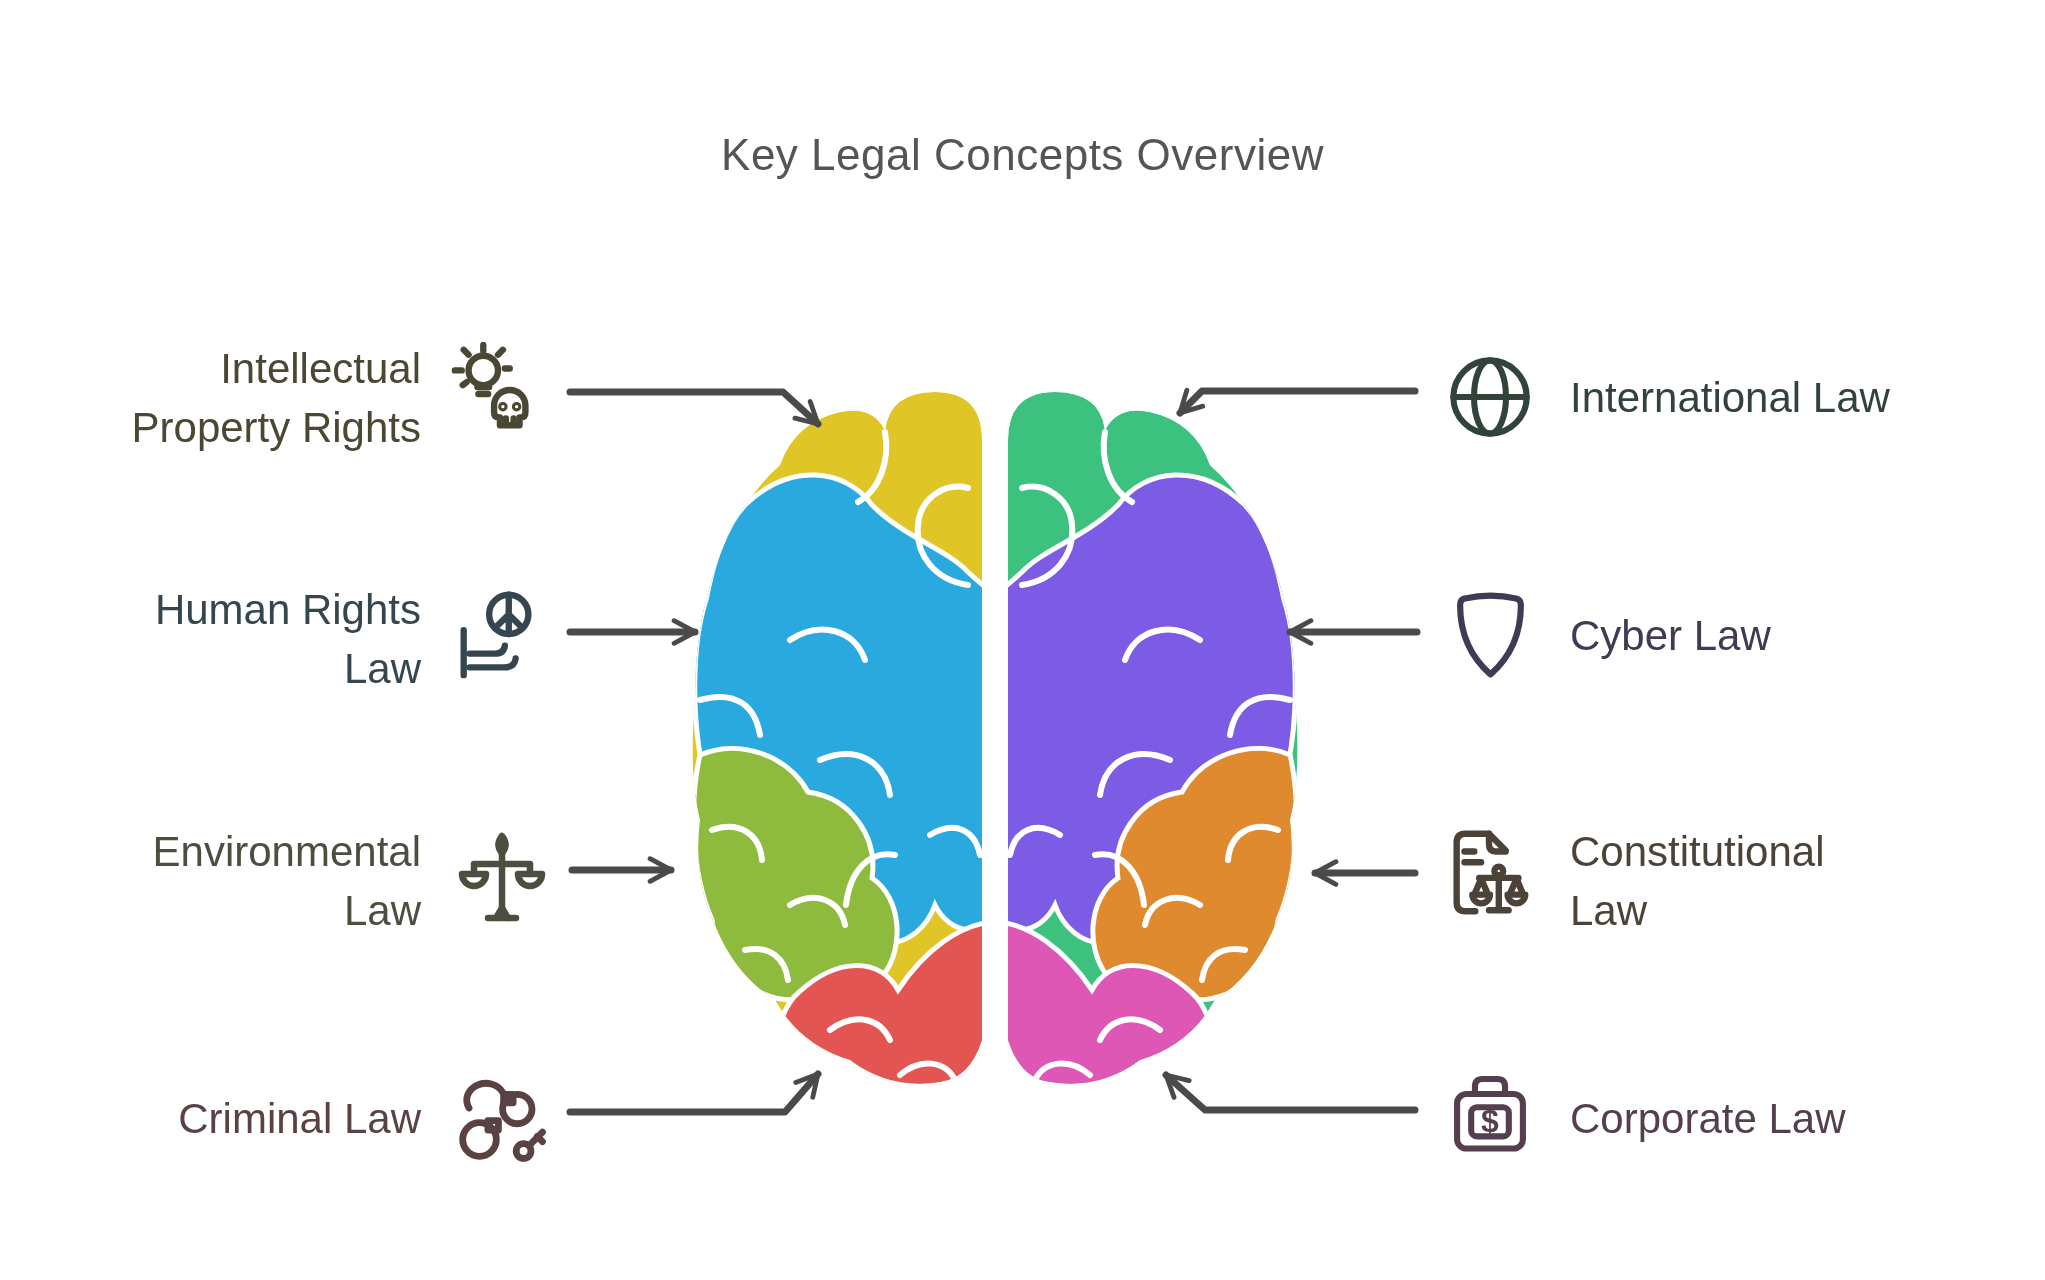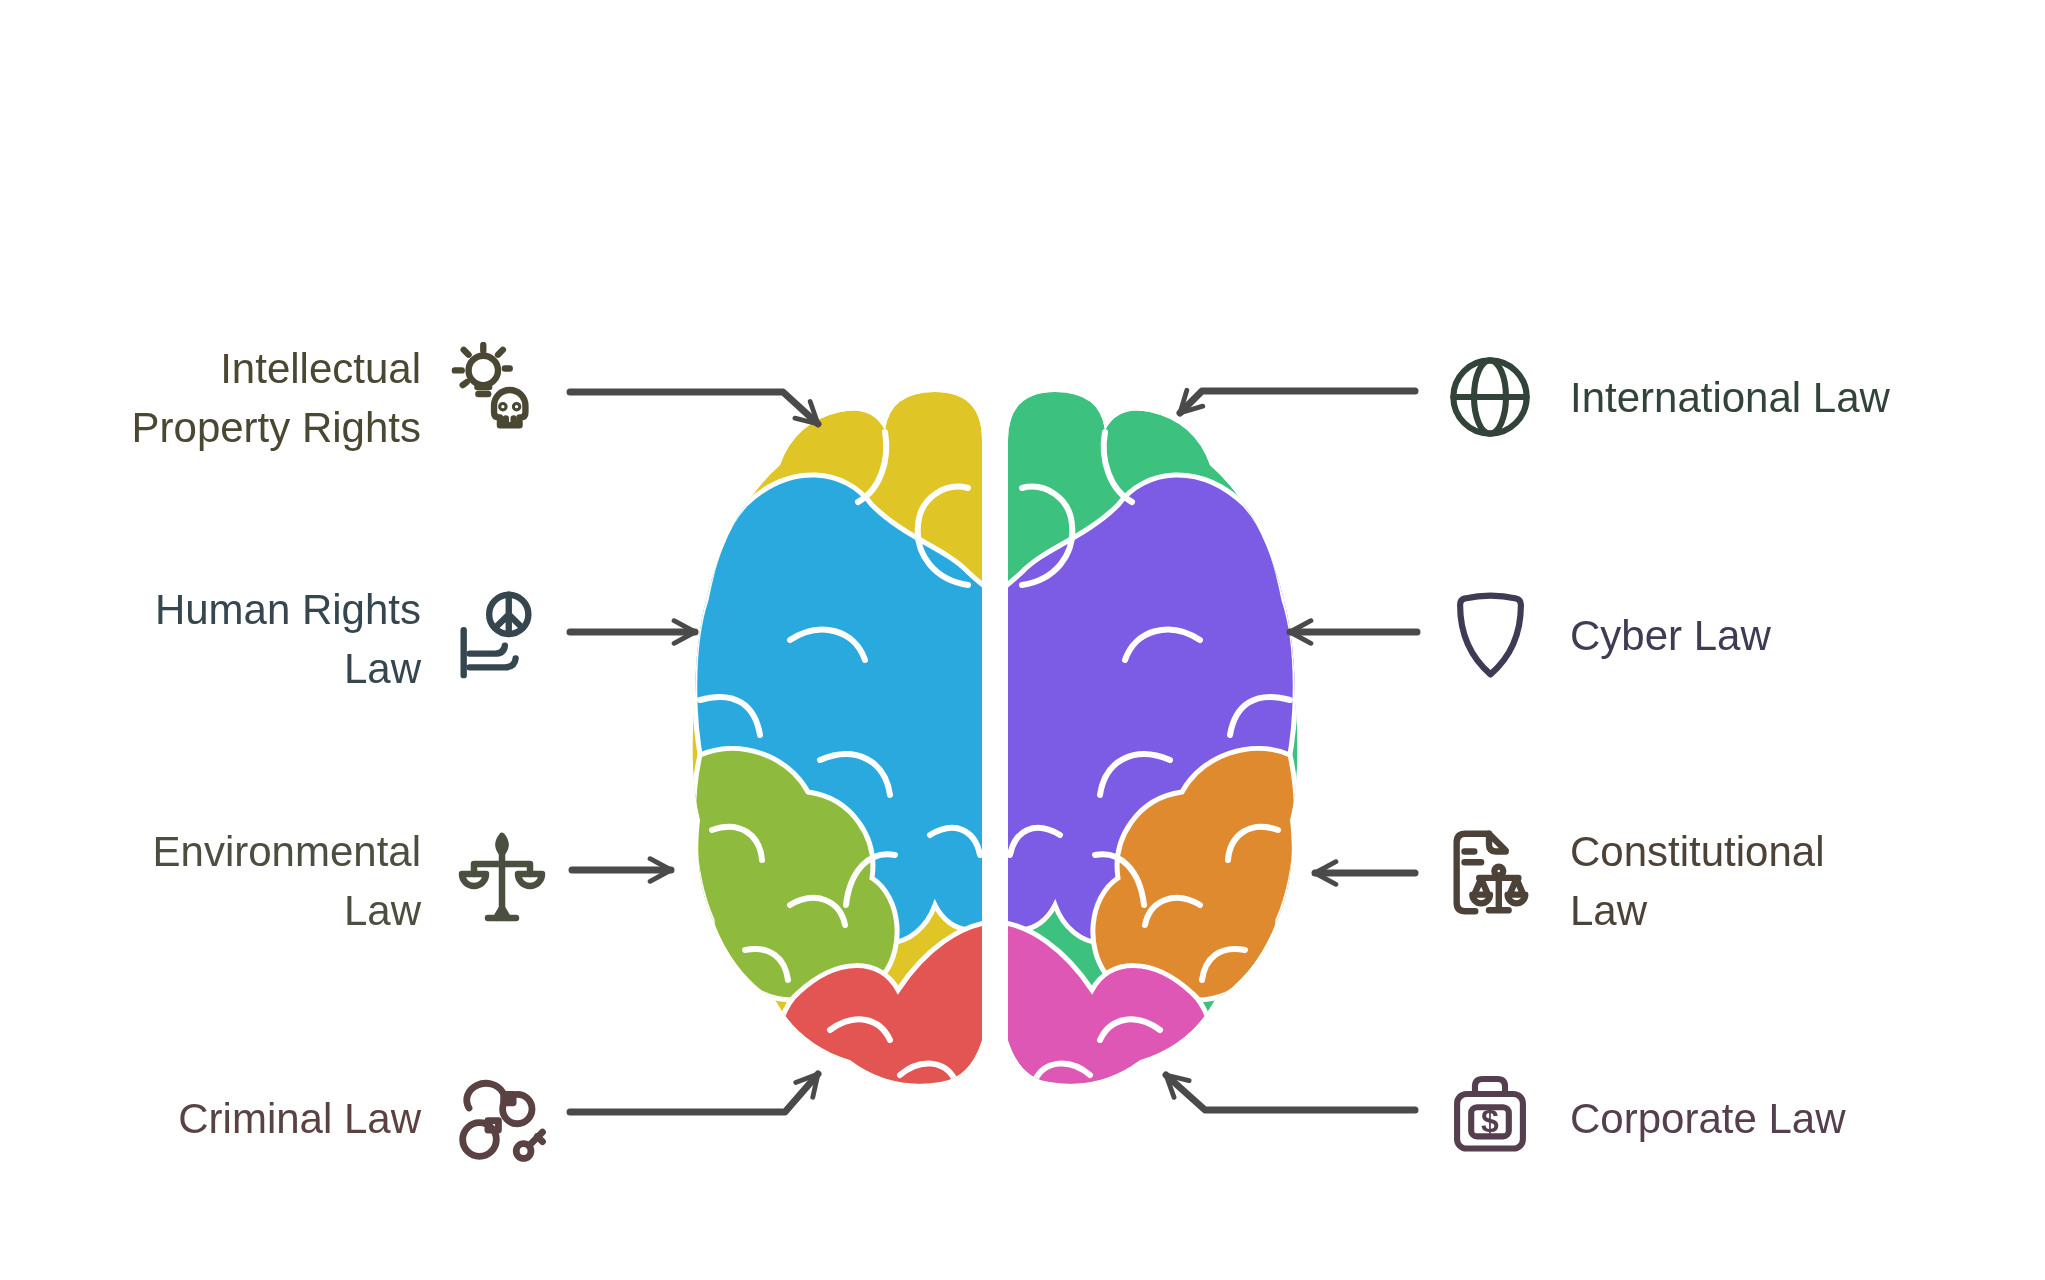--- a/index.html
+++ b/index.html
@@ -15,20 +15,21 @@
   svg.overlay{position:absolute;left:0;top:0;}
   .ic{fill:none;stroke-width:6.5;stroke-linecap:round;stroke-linejoin:round;}
   .gyri{fill:none;stroke:#ffffff;stroke-width:6;stroke-linecap:round;}
   .lobe{stroke:#ffffff;stroke-width:5;}
 </style>
 </head>
 <body>
 
 <div class="canvas">
 
+  <div class="title">Key Legal Concepts Overview</div>
 
   <div class="label left" style="right: 1624px; top: 339px; color: rgb(74, 71, 51);">
     <div>Intellectual</div>
     <div>Property Rights</div>
   </div>
   <div class="label left" style="right: 1624px; top: 580px; color: rgb(53, 70, 79);">
     <div>Human Rights</div>
     <div>Law</div>
   </div>
   <div class="label left" style="right: 1624px; top: 822px; color: rgb(74, 79, 63);">

